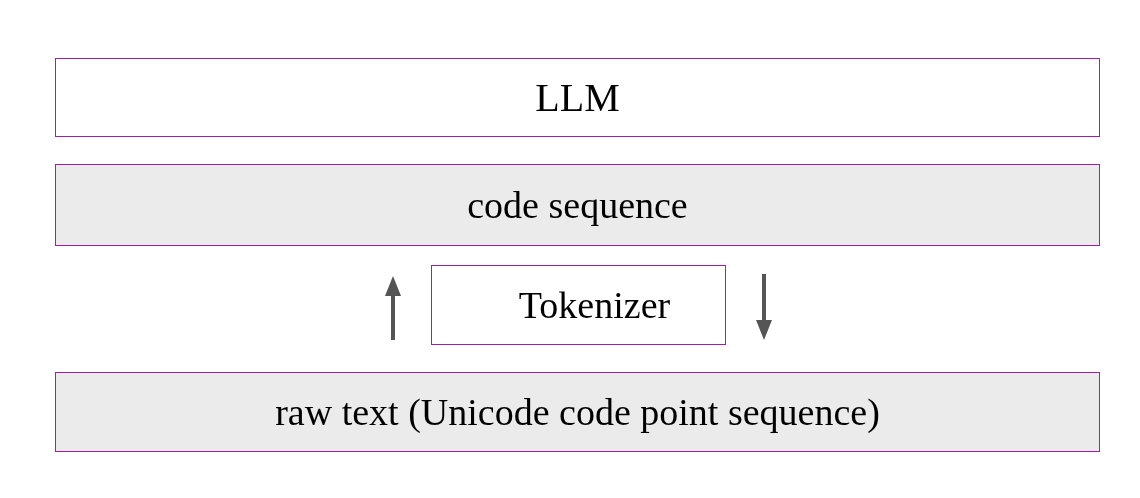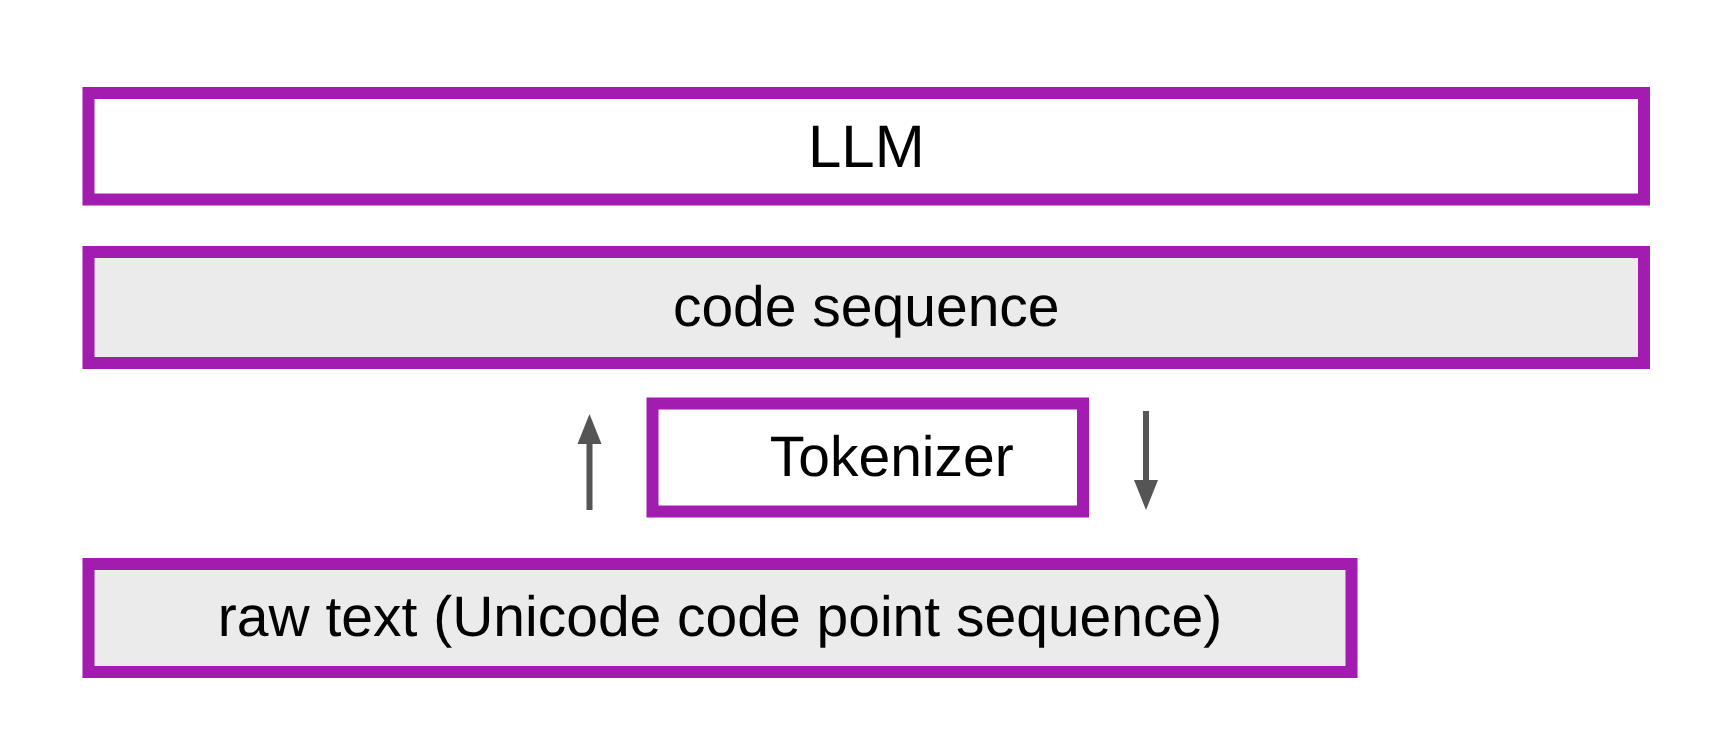--- a/index.html
+++ b/index.html
@@ -13,26 +13,26 @@
   #canvas {
     position: relative;
     width: 1140px;
     height: 498px;
     background: #ffffff;
     overflow: hidden;
   }
   .box {
     position: absolute;
     box-sizing: border-box;
-    border: 8px solid #a21caf;
+    border: 1px solid #a21caf;
     display: flex;
     align-items: center;
     justify-content: center;
     color: #000000;
-    font-family: Liberation Sans, sans-serif;
+    font-family: Liberation Serif, serif;
     font-weight: 400;
     line-height: 1;
     white-space: nowrap;
     text-align: center;
   }
   .box-white {
     background: #ffffff;
   }
   .box-gray {
     background: #ebebeb;
@@ -55,21 +55,21 @@
     left: 431px;
     top: 265px;
     width: 295px;
     height: 80px;
     font-size: 38px;
     padding-left: 32px;
   }
   #raw-text-box {
     left: 55px;
     top: 372px;
-    width: 850px;
+    width: 1045px;
     height: 80px;
     font-size: 38px;
   }
   .arrow {
     position: absolute;
     display: block;
   }
   #arrow-up {
     left: 380px;
     top: 274px;

